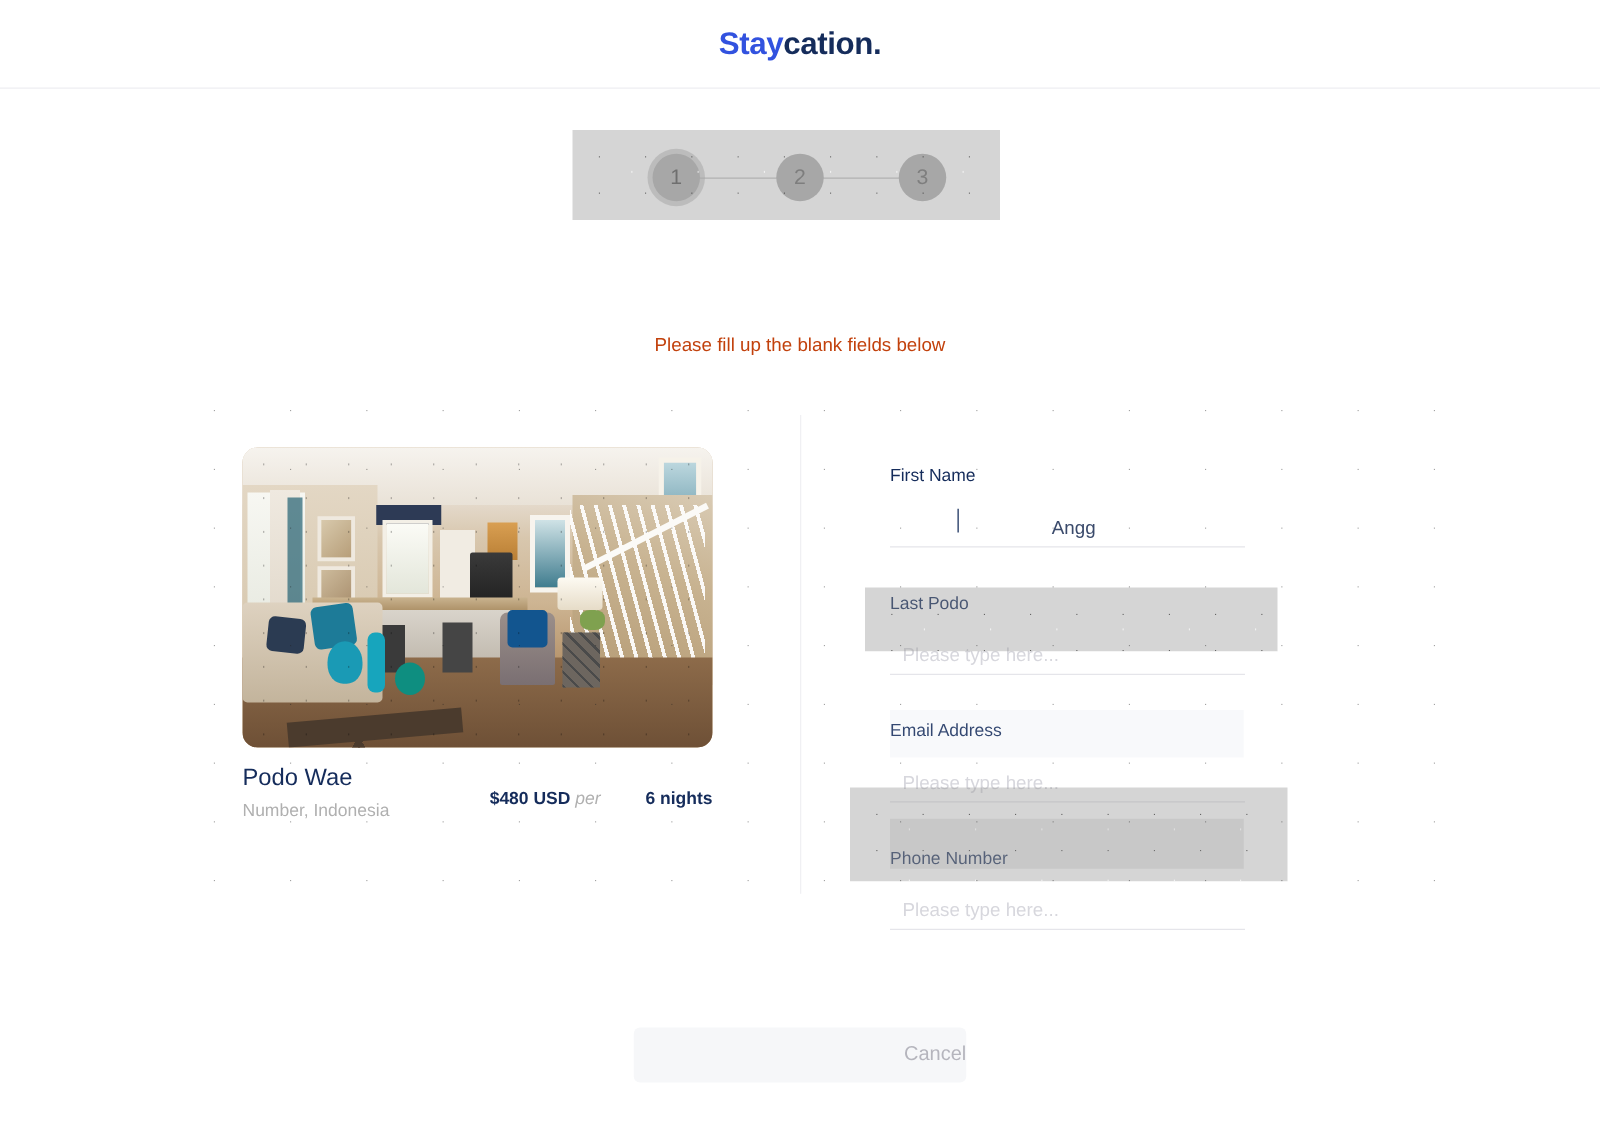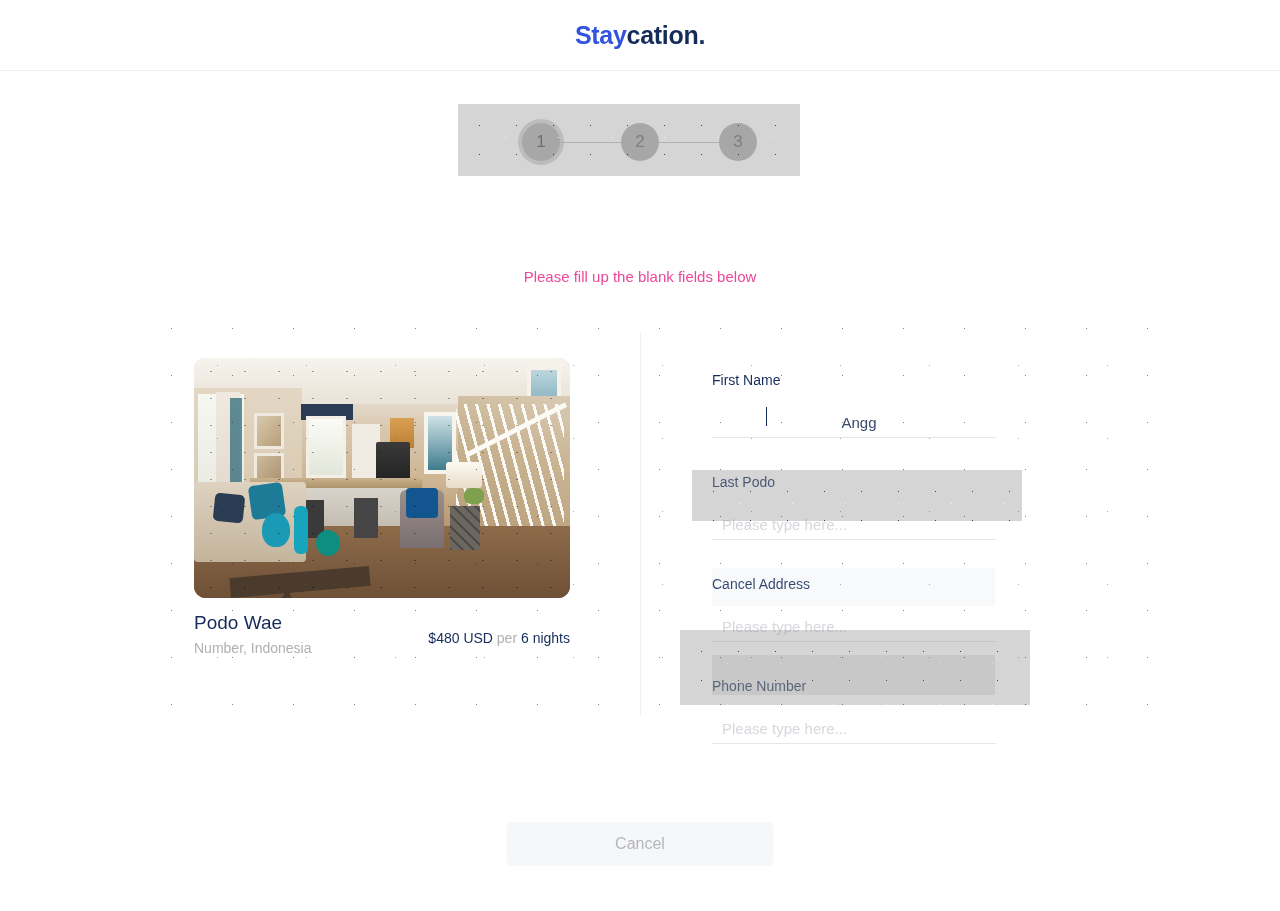--- a/index.html
+++ b/index.html
@@ -67,21 +67,21 @@
   .redact.stepper-redact { left: 458px; top: 104px; width: 342px; height: 72px; }
 
   
   .title {
     position: absolute; left: 0; top: 218px; width: 1280px;
     text-align: center; font-size: 34px; font-weight: 700;
     color: #152c5b; letter-spacing: -0.4px;
   }
   .subtitle {
     position: absolute; left: 0; top: 268px; width: 1280px;
-    text-align: center; font-size: 15px; color: #ec4899;
+    text-align: center; font-size: 15px; color: #c2410c;
   }
 
   
   .divider {
     position: absolute; left: 640px; top: 332px;
     width: 1px; height: 383px; background: #f0f0f3;
   }
 
   
   .card { position: absolute; left: 194px; top: 358px; width: 376px; }
@@ -249,22 +249,22 @@
     background-size: 34px 27px; opacity: .35;
   }
 
   .card-row {
     position: absolute; left: 0; top: 254px; width: 376px;
     display: flex; align-items: flex-start; justify-content: space-between;
   }
   .card-name { font-size: 19px; font-weight: 500; color: #152c5b; }
   .card-loc { font-size: 14px; color: #b0b0b0; margin-top: 6px; }
   .card-price { font-size: 14px; color: #152c5b; padding-top: 18px; }
-  .card-price b { font-weight: 400; }
-  .card-price .per { color: #b0b0b0; font-weight: 400; }
+  .card-price b { font-weight: 700; margin-left: 32px; }
+  .card-price .per { color: #b0b0b0; font-weight: 400; font-style: italic; }
 
   
   .form { position: absolute; left: 712px; top: 372px; width: 284px; }
   .field { position: relative; margin-bottom: 36px; }
   .field-label {
     font-size: 14px; color: #152c5b; font-weight: 500; margin-bottom: 24px;
   }
   .field-input {
     width: 284px; height: 26px; border: 0; outline: 0;
     border-bottom: 1px solid #e5e5ea;
@@ -299,21 +299,21 @@
     opacity: .55;
   }
 
   
   .cancel-btn {
     position: absolute; left: 507px; top: 822px;
     width: 266px; height: 44px; border-radius: 5px;
     background: #f6f7f9; border: 0; cursor: pointer;
     color: #b5b5bd; font-size: 16px;
     font-family: "Liberation Sans", sans-serif;
-    display: flex; align-items: center; justify-content: center;
+    display: flex; align-items: center; justify-content: flex-end;
   }
 </style>
 </head>
 <body>
 
 <div class="page">
 
   <div class="header">
     <div class="logo"><span class="accent">Stay</span><span>cation.</span></div>
   </div>
@@ -395,21 +395,21 @@
       <input class="field-input filled" value="Angg" placeholder="Please type here..." style="">
       <div class="caret"></div>
     </div>
 
     <div class="field">
       <div class="field-label">Last Podo</div>
       <input class="field-input" placeholder="Please type here..." style="">
     </div>
 
     <div class="field">
-      <div class="field-label">Cancel Address</div>
+      <div class="field-label">Email Address</div>
       <input class="field-input" placeholder="Please type here..." style="">
     </div>
 
     <div class="field">
       <div class="field-label">Phone Number</div>
       <input class="field-input" placeholder="Please type here..." style="">
     </div>
 
   </div>
 

